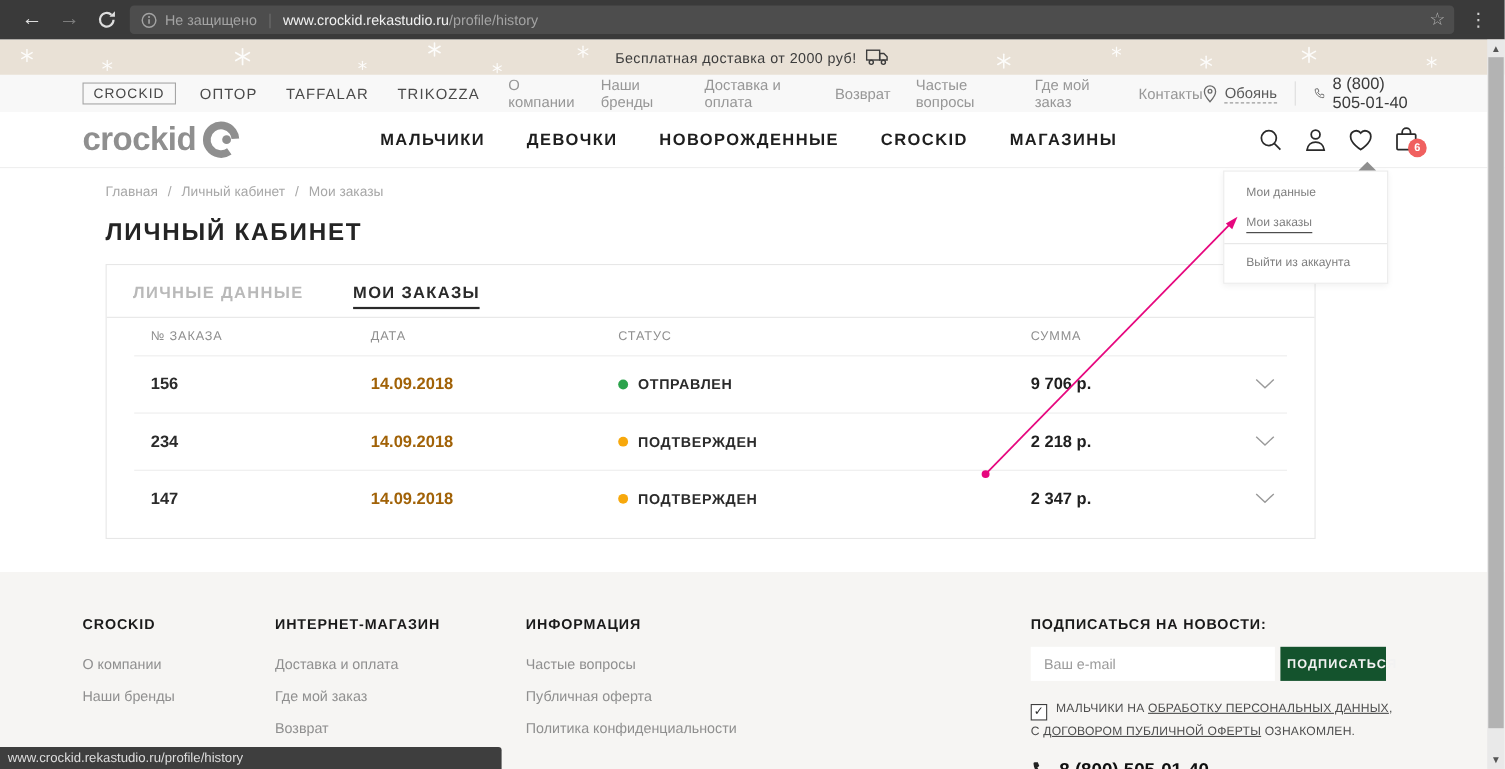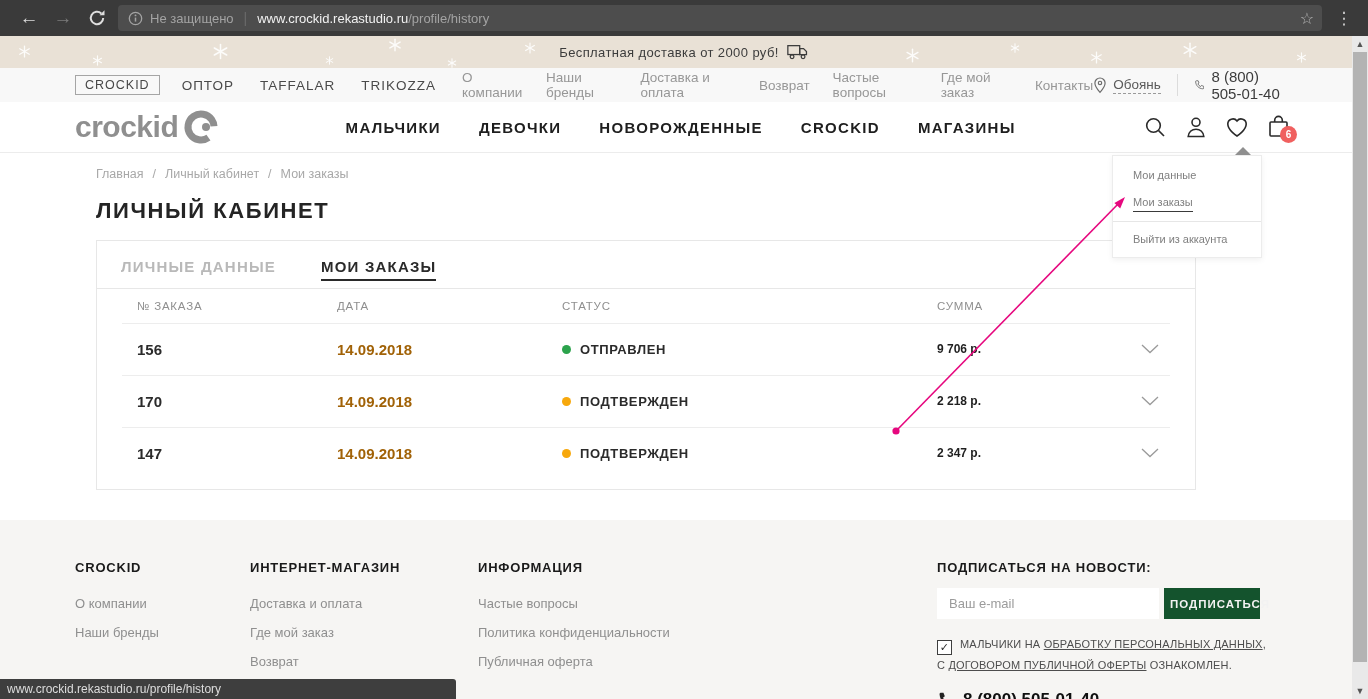--- a/index.html
+++ b/index.html
@@ -69,21 +69,21 @@
   .tab.active { color:#2a2a2a; border-bottom:2px solid #2a2a2a; padding-bottom:4px; height:fit-content; }
   .orow { position:relative; display:grid; grid-template-columns:200px 225px 375px 1fr 60px;
     align-items:center; padding-left:40px; height:52px; }
   .orow.head { height:34px; }
   .orow:not(.head)::before { content:""; position:absolute; left:25px; right:25px; top:0; border-top:1px solid #ededed; }
   .th { font-size:11.5px; color:#8f8f8f; letter-spacing:.8px; }
   .cell-num { font-size:15px; font-weight:600; color:#2b2b2b; }
   .cell-date { font-size:15px; color:#a16207;font-weight:bold; }
   .cell-status { display:flex; align-items:center; gap:9px; font-size:13px; font-weight:bold; color:#2b2b2b; letter-spacing:.6px; }
   .dot { width:9px; height:9px; border-radius:50%; }
-  .cell-sum { font-size:12px; font-weight:bold; color:#1f1f1f; }
+  .cell-sum { font-size:15px; font-weight:bold; color:#1f1f1f; }
   .chev { cursor:pointer; display:flex; margin-left:6px; }
 
   
   .footer { height:179px; background:#f6f5f3; display:flex; padding:40px 75px 0; }
   .fcol1 { width:175px; } .fcol2 { width:228px; } .fcol3 { width:330px; }
   .fcol4 { margin-left:auto; width:356px; }
   .ftitle { font-size:13px; font-weight:bold; color:#1a1a1a; letter-spacing:.8px; margin-bottom:21px; }
   .flink { font-size:13px; color:#8f8f8f; margin-bottom:14px; cursor:pointer; }
   .sub-row { display:flex; gap:5px; margin-bottom:15px; }
   .sub-input { width:222px; height:31px; border:none; background:#fff; padding:0 12px; font-size:13px;
@@ -346,21 +346,21 @@
         </span>
         <span class="cell-sum">9 706 р.</span>
         <span class="chev">
           <svg width="18" height="10" viewBox="0 0 18 10">
             <polyline points="1,1 9,8.5 17,1" fill="none" stroke="#9a9a9a" stroke-width="1.3"></polyline>
           </svg>
         </span>
       </div>
 
       <div class="orow">
-        <span class="cell-num">170</span>
+        <span class="cell-num">234</span>
         <span class="cell-date">14.09.2018</span>
         <span class="cell-status">
           <span class="dot" style="background:#f7a80c"></span>
           <span>ПОДТВЕРЖДЕН</span>
         </span>
         <span class="cell-sum">2 218 р.</span>
         <span class="chev">
           <svg width="18" height="10" viewBox="0 0 18 10">
             <polyline points="1,1 9,8.5 17,1" fill="none" stroke="#9a9a9a" stroke-width="1.3"></polyline>
           </svg>
@@ -392,22 +392,22 @@
     </div>
     <div class="fcol2">
       <div class="ftitle">ИНТЕРНЕТ-МАГАЗИН</div>
       <div class="flink">Доставка и оплата</div>
       <div class="flink">Где мой заказ</div>
       <div class="flink">Возврат</div>
     </div>
     <div class="fcol3">
       <div class="ftitle">ИНФОРМАЦИЯ</div>
       <div class="flink">Частые вопросы</div>
+      <div class="flink">Публичная оферта</div>
       <div class="flink">Политика конфиденциальности</div>
-      <div class="flink">Публичная оферта</div>
     </div>
     <div class="fcol4">
       <div class="ftitle" style="margin-bottom:13px">ПОДПИСАТЬСЯ НА НОВОСТИ:</div>
       <div class="sub-row">
         <input class="sub-input" type="text" placeholder="Ваш e-mail" style="">
         <button class="sub-btn">ПОДПИСАТЬСЯ</button>
       </div>
       <div class="consent">
         <span class="cbx">
             <span>✓</span>

